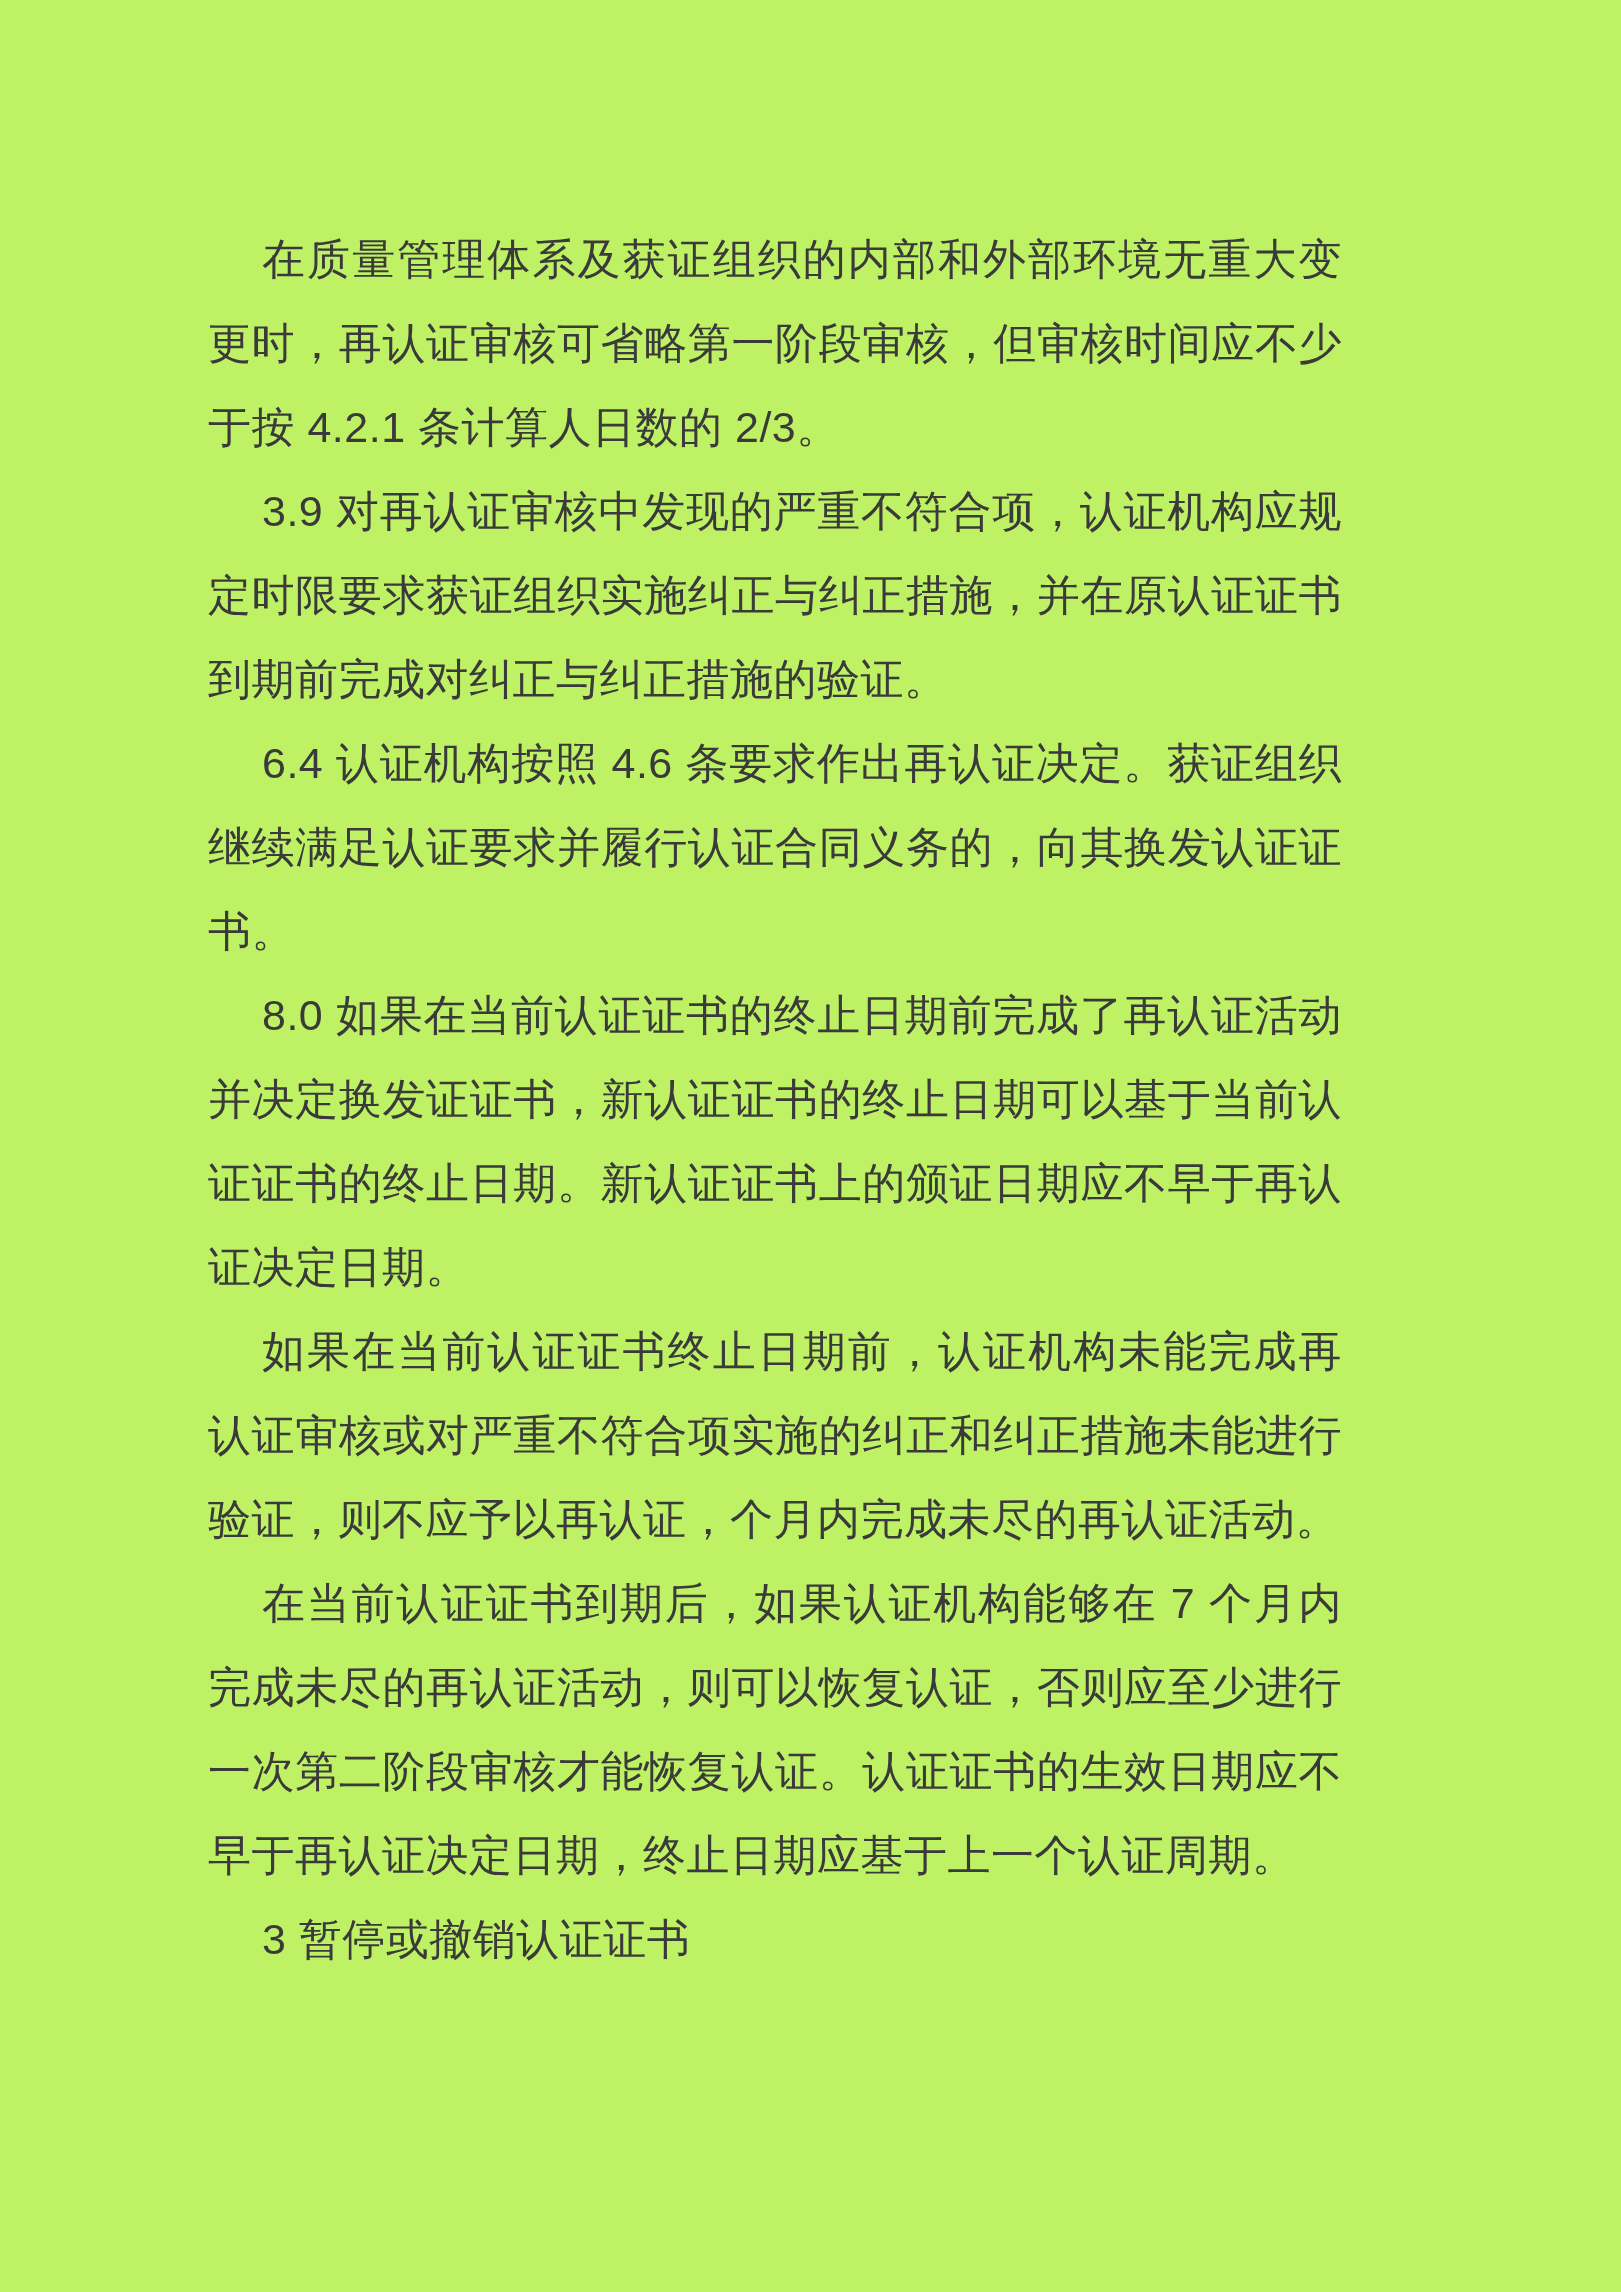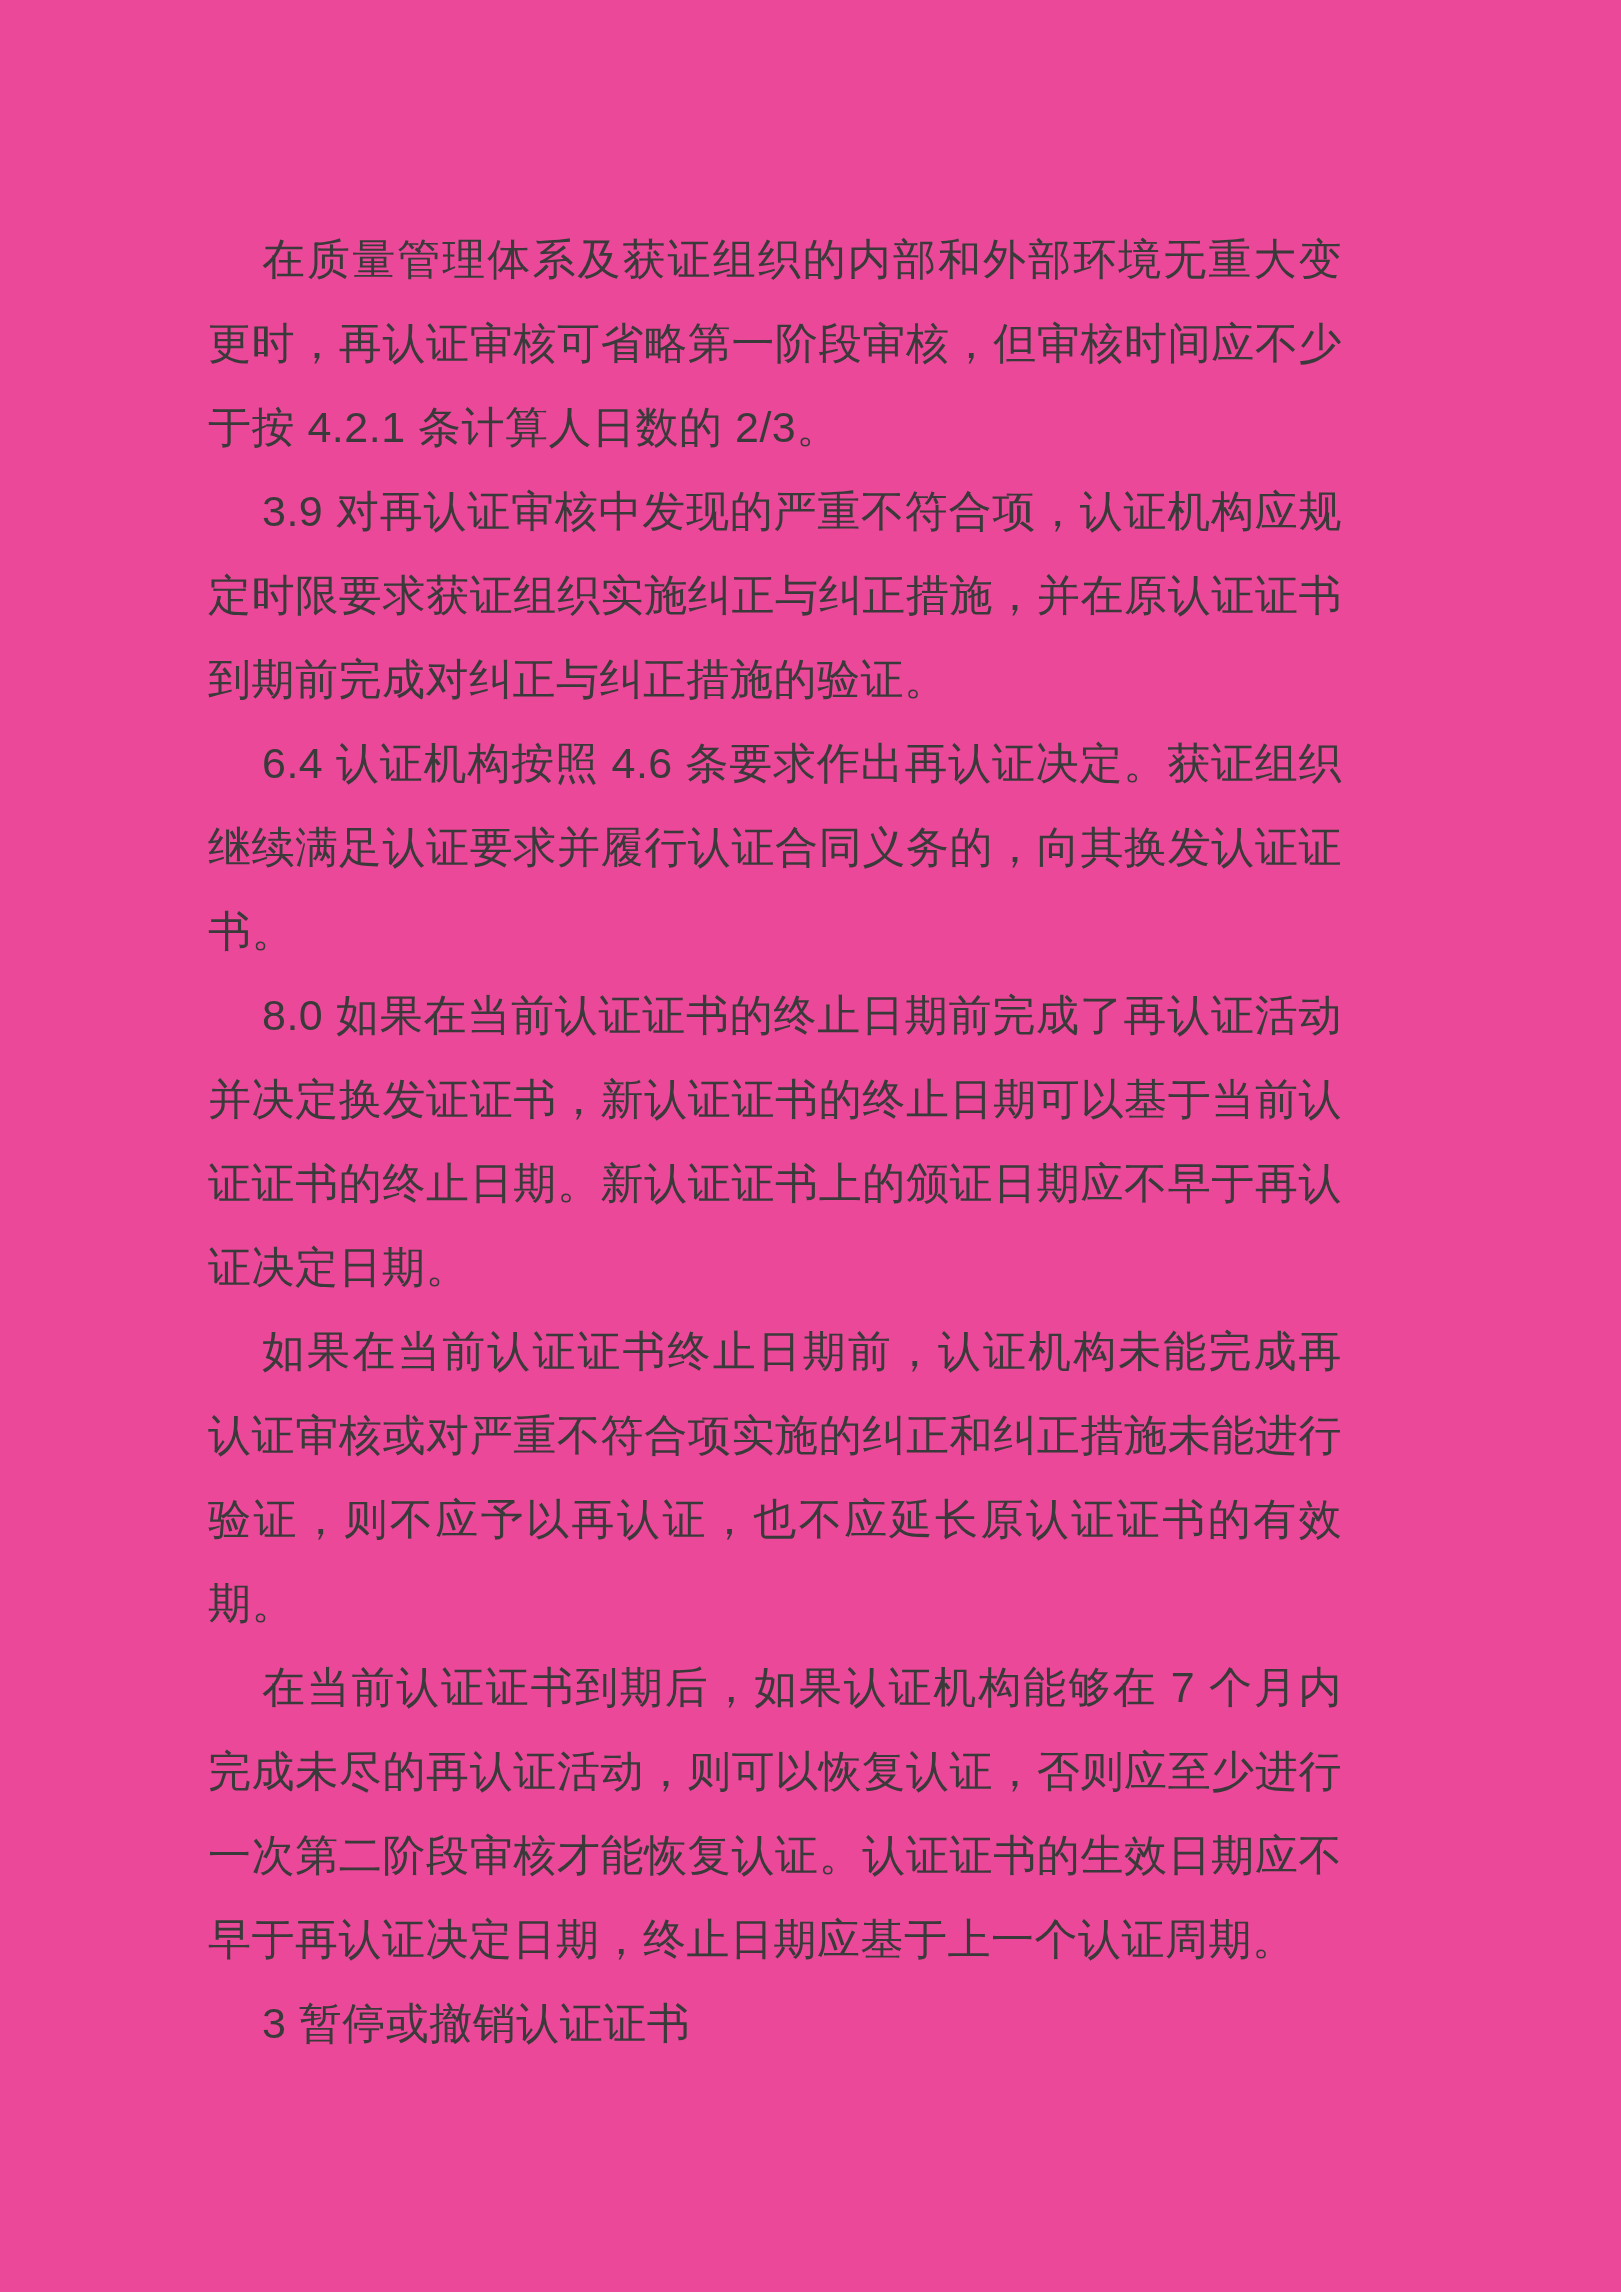--- a/index.html
+++ b/index.html
@@ -12,21 +12,21 @@
     height: 2293px;
     position: relative;
     font-family: "Liberation Sans", sans-serif;
   }
   .page {
     position: absolute;
     left: 0;
     top: 0;
     width: 1621px;
     height: 2293px;
-    background: #ec4899;
+    background: #bef264;
     box-sizing: border-box;
     padding: 217px 279px 0 208px;
   }
   .doc-body {
     width: 1134px;
     font-size: 43px;
     line-height: 84px;
     color: #3a3a3a;
     text-align: justify;
     text-justify: inter-ideograph;
@@ -41,18 +41,18 @@
 </style>
 </head>
 <body style="background: rgb(255, 255, 255);">
 
 <div class="page">
   <div class="doc-body" style="color: rgb(58, 58, 58);">
     <p>在质量管理体系及获证组织的内部和外部环境无重大变更时，再认证审核可省略第一阶段审核，但审核时间应不少于按 4.2.1 条计算人日数的 2/3。</p>
     <p>3.9 对再认证审核中发现的严重不符合项，认证机构应规定时限要求获证组织实施纠正与纠正措施，并在原认证证书到期前完成对纠正与纠正措施的验证。</p>
     <p>6.4 认证机构按照 4.6 条要求作出再认证决定。获证组织继续满足认证要求并履行认证合同义务的，向其换发认证证书。</p>
     <p>8.0 如果在当前认证证书的终止日期前完成了再认证活动并决定换发证证书，新认证证书的终止日期可以基于当前认证证书的终止日期。新认证证书上的颁证日期应不早于再认证决定日期。</p>
-    <p>如果在当前认证证书终止日期前，认证机构未能完成再认证审核或对严重不符合项实施的纠正和纠正措施未能进行验证，则不应予以再认证，也不应延长原认证证书的有效期。</p>
+    <p>如果在当前认证证书终止日期前，认证机构未能完成再认证审核或对严重不符合项实施的纠正和纠正措施未能进行验证，则不应予以再认证，个月内完成未尽的再认证活动。</p>
     <p>在当前认证证书到期后，如果认证机构能够在 7 个月内完成未尽的再认证活动，则可以恢复认证，否则应至少进行一次第二阶段审核才能恢复认证。认证证书的生效日期应不早于再认证决定日期，终止日期应基于上一个认证周期。</p>
     <p>3 暂停或撤销认证证书</p>
   </div>
 </div>
 
 
 </body></html>

